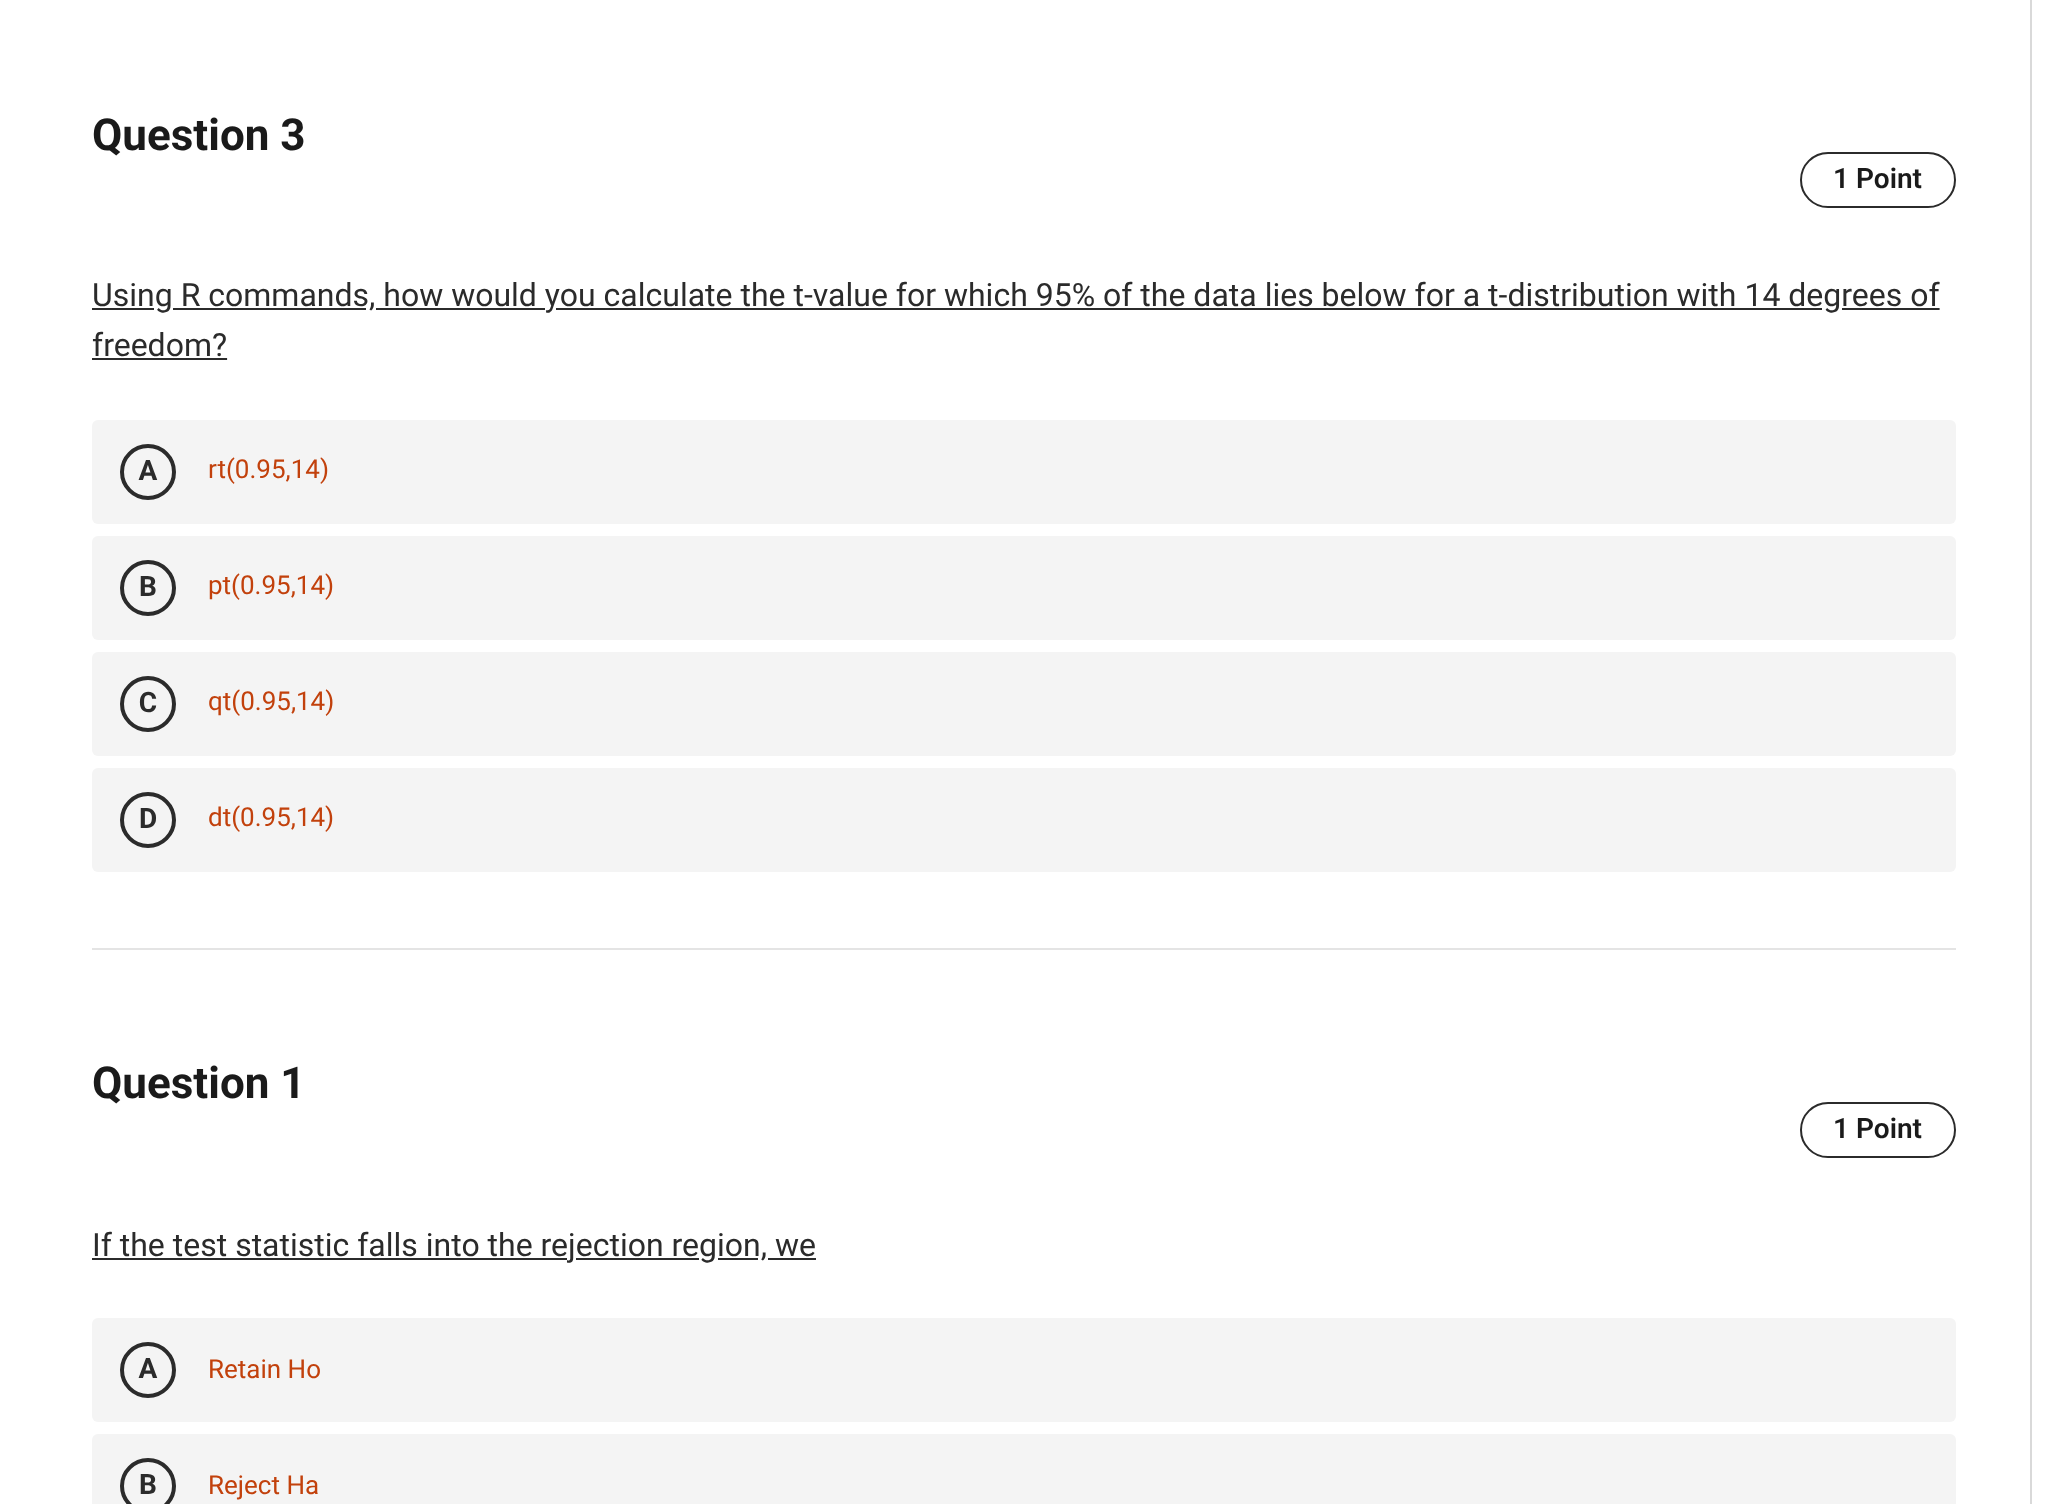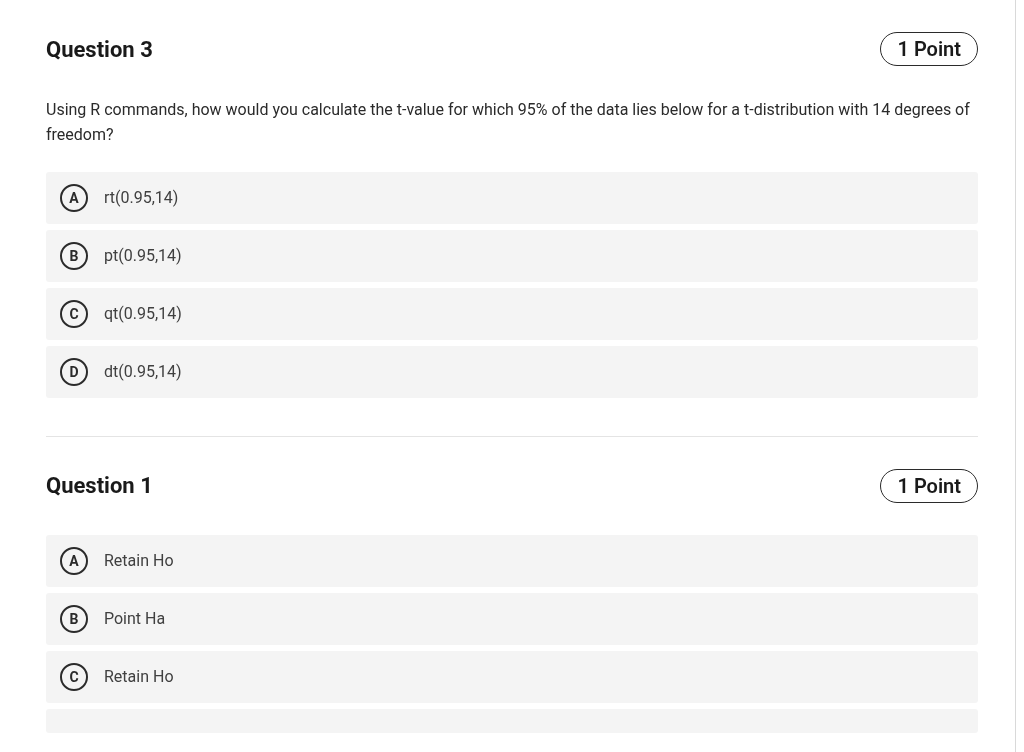--- a/index.html
+++ b/index.html
@@ -38,30 +38,32 @@
   }
   .question-title {
     font-size: 22px;
     font-weight: 700;
     color: #1a1a1a;
   }
   .points-badge {
     border: 1.5px solid #2b2b2b;
     border-radius: 18px;
     padding: 6px 16px;
-    font-size: 20px;
+    font-size: 14px;
     font-weight: 600;
     color: #1a1a1a;
     line-height: 1;
+    margin-top: 44px;
   }
   .question-prompt {
     font-size: 16px;
     color: #2b2b2b;
     line-height: 1.55;
     margin-bottom: 24px;
+    text-decoration: underline;
   }
   .options {
     display: flex;
     flex-direction: column;
     gap: 6px;
   }
   .option {
     background: #f4f4f4;
     border-radius: 3px;
     padding: 12px 14px;
@@ -77,22 +79,22 @@
     border-radius: 50%;
     display: flex;
     align-items: center;
     justify-content: center;
     font-weight: 700;
     font-size: 14px;
     color: #2b2b2b;
     flex-shrink: 0;
   }
   .option-text {
-    font-size: 16px;
-    color: #404040;
+    font-size: 13px;
+    color: #c2410c;
   }
   .divider {
     height: 1px;
     background: #e4e4e4;
     margin-top: 38px;
   }
 </style>
 </head>
 <body>
 
@@ -125,28 +127,29 @@
       </div>
     </div>
     <div class="divider"></div>
   </div>
 
   <div class="question-block">
     <div class="question-header">
       <h2 class="question-title">Question 1</h2>
       <div class="points-badge">1 Point</div>
     </div>
+    <p class="question-prompt">If the test statistic falls into the rejection region, we</p>
     <div class="options">
       <div class="option">
         <div class="option-letter">A</div>
         <div class="option-text">Retain Ho</div>
       </div>
       <div class="option">
         <div class="option-letter">B</div>
-        <div class="option-text">Point Ha</div>
+        <div class="option-text">Reject Ha</div>
       </div>
       <div class="option">
         <div class="option-letter">C</div>
         <div class="option-text">Retain Ho</div>
       </div>
       <div class="option">
         
         
       </div>
     </div>

